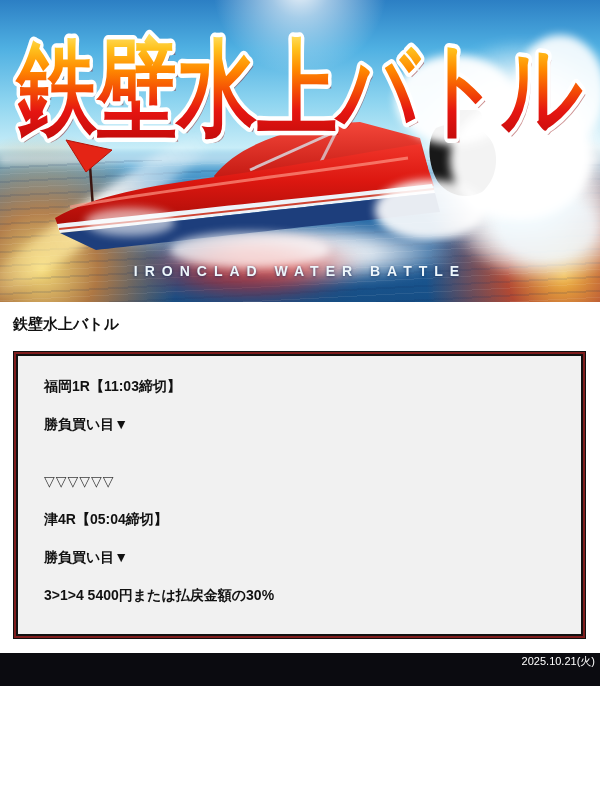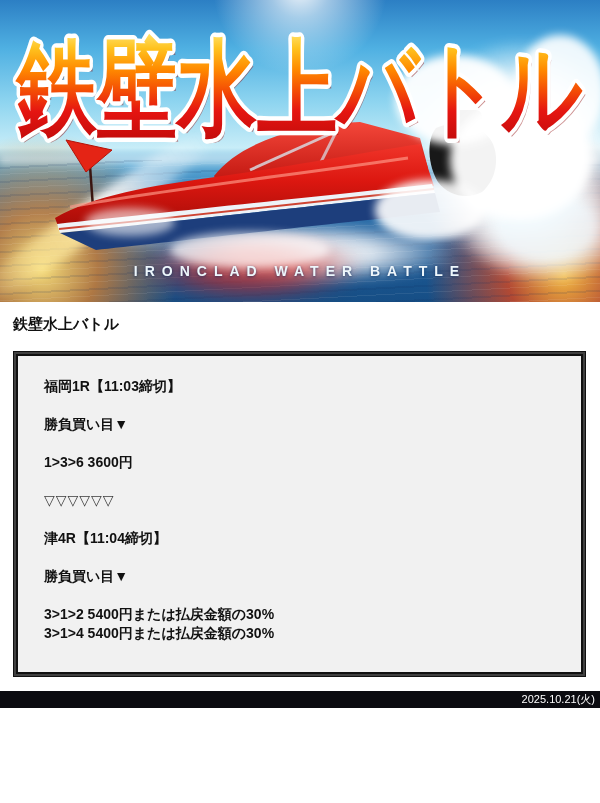--- a/index.html
+++ b/index.html
@@ -43,34 +43,34 @@
     text-shadow:0 1px 3px rgba(0,40,90,.65);
   }
 
   
   .page-heading {
     margin:13px 13px 0 13px; font-size:15px; font-weight:bold; color:#111; line-height:17px;
   }
 
   .tips-box {
     margin:19px 14px 0 13px;
-    border:1px solid #111; padding:2px; background:#404040;
+    border:1px solid #111; padding:2px; background:#7f1d1d;
   }
   .tips-box-inner {
     border:2px solid #111; background:#f1f1f1;
     padding:21px 26px 29px 26px;
     font-size:14px; font-weight:bold; color:#111; line-height:19px;
   }
   .line { height:19px; white-space:nowrap; }
   .gap  { height:19px; }
   .divider-line { color:#3a3a3a; letter-spacing:1px; }
 
   
   .footer-bar {
-    margin-top:14px; width:600px; height:17px; background:#0b0b10;
+    margin-top:14px; width:600px; height:33px; background:#0b0b10;
     color:#fff; font-size:11px; line-height:17px; text-align:right; padding-right:5px;
   }
 </style>
 </head>
 <body>
 
 <div class="hero">
   <div class="horizon-light"></div>
   <div class="waves"></div>
   <div class="blob splash-right"></div>
@@ -153,29 +153,27 @@
 
 <div class="page-heading">鉄壁水上バトル</div>
 
 <div class="tips-box">
   <div class="tips-box-inner">
 
     <div class="line">福岡1R【11:03締切】</div>
     <div class="gap"></div>
     <div class="line">勝負買い目▼</div>
     <div class="gap"></div>
-    <div class="line">1&gt;3&gt;6 3600円</div>
     <div class="gap"></div>
     <div class="line divider-line">▽▽▽▽▽▽</div>
     <div class="gap"></div>
-    <div class="line">津4R【11:04締切】</div>
+    <div class="line">津4R【05:04締切】</div>
     <div class="gap"></div>
     <div class="line">勝負買い目▼</div>
     <div class="gap"></div>
-    <div class="line">3&gt;1&gt;2 5400円または払戻金額の30%</div>
     <div class="line">3&gt;1&gt;4 5400円または払戻金額の30%</div>
 
   </div>
 </div>
 
 <div class="footer-bar">
   <span>2025.10.21(火)</span>
 </div>
 
 </body></html>

